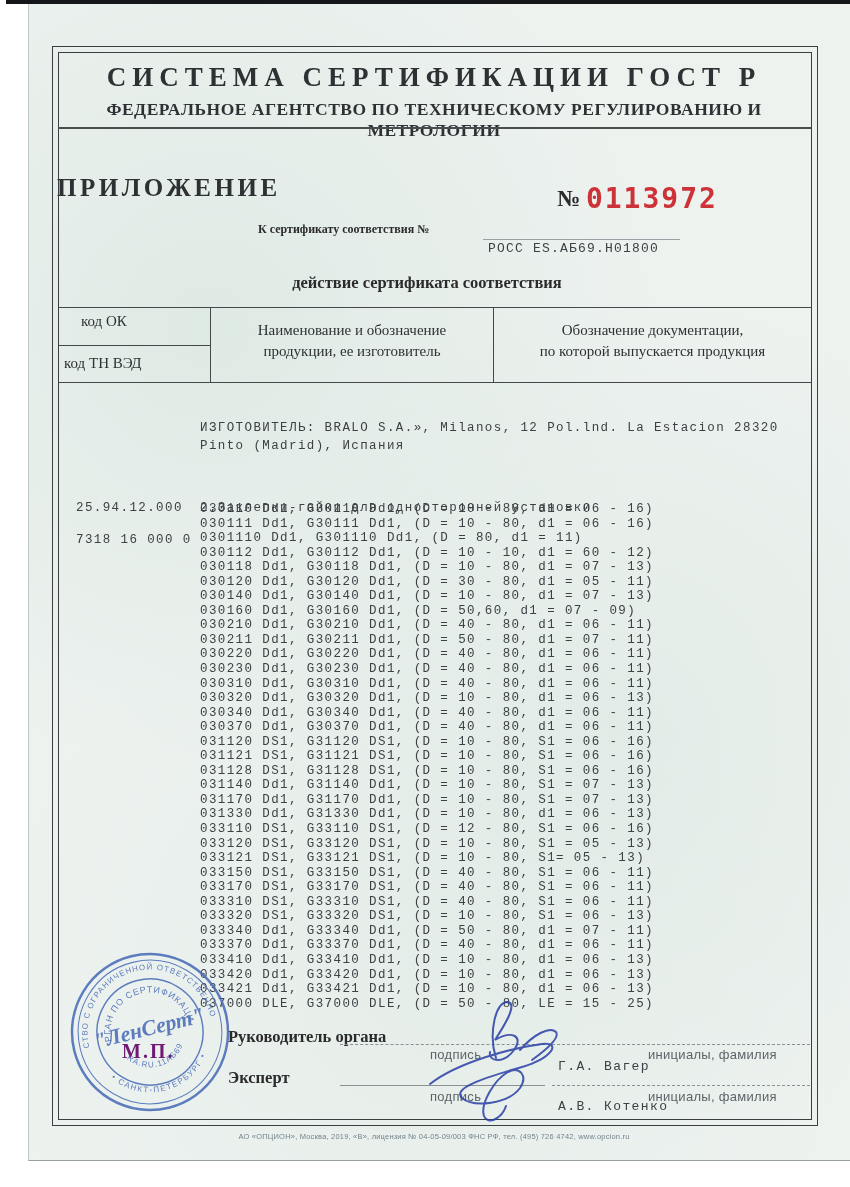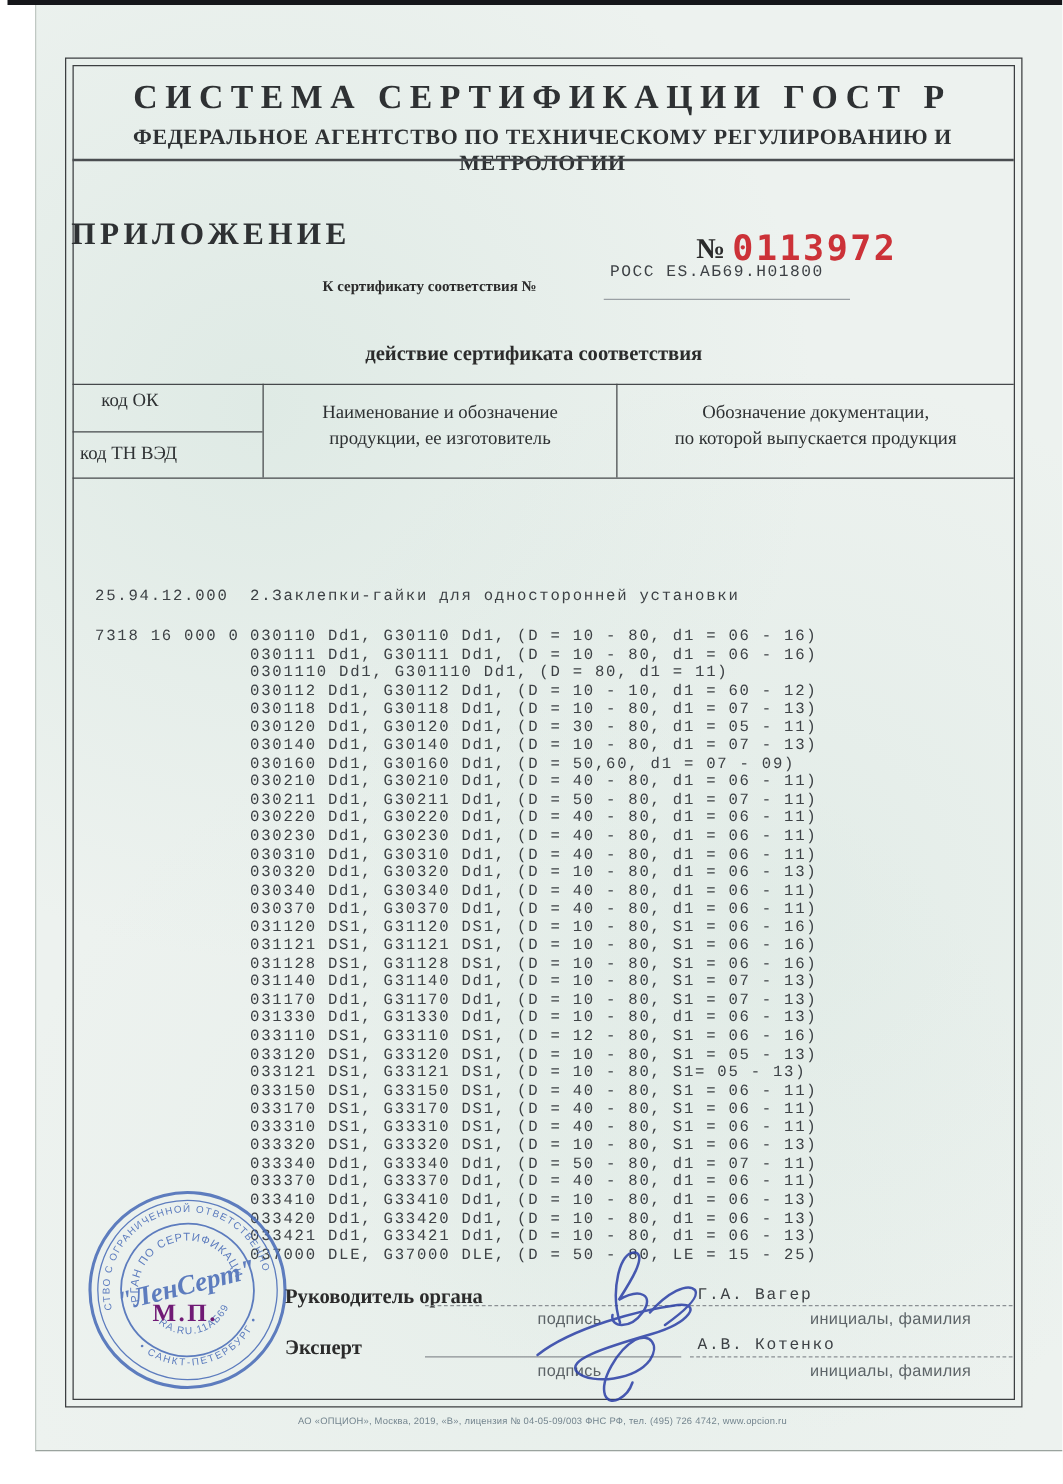--- a/index.html
+++ b/index.html
@@ -13,21 +13,21 @@
            radial-gradient(circle at 72% 62%, rgba(190,216,206,.22), transparent 46%),
            radial-gradient(circle at 48% 85%, rgba(200,222,212,.18), transparent 40%);
          border-left:1px solid #c0c8c3;border-bottom:1px solid #9aa39e;}
   .frame-outer{position:absolute;left:52px;top:46px;width:764px;height:1078px;
                border:1.5px solid #3c3f41;}
   .frame-inner{position:absolute;left:58px;top:52px;width:752px;height:1066px;
                border:1.2px solid #3c3f41;}
   .abs{position:absolute;}
   .serif-b{font-family:"Liberation Serif", serif;font-weight:bold;}
   .mono{font-family:"Liberation Mono","DejaVu Sans Mono", monospace;color:#3d4145;
-        letter-spacing:1.4px;white-space:pre;}
+        letter-spacing:1.4px;white-space:pre;margin-top:31px;}
   .header-line1{left:57px;top:62px;width:754px;text-align:center;font-size:27px;
                 letter-spacing:6px;color:#2e3133;}
   .header-line2{left:57px;top:99px;width:754px;text-align:center;font-size:17.5px;
                 letter-spacing:.5px;color:#2e3133;}
   .header-rule{left:58px;top:127px;width:753px;height:0;border-top:2.5px solid #4a4d50;}
   .serial{left:557px;top:142px;font-size:23px;margin-top:40px;}
   .serial .num{font-family:"DejaVu Sans Mono", monospace;font-weight:bold;font-size:28px;
                letter-spacing:2px;vertical-align:-2px;}
   .doc-title{left:57px;top:174px;width:740px;text-align:left;font-size:25px;
              letter-spacing:3.5px;color:#2e3133;}
@@ -98,20 +98,22 @@
   <div class="abs tbl-v1"></div>
   <div class="abs tbl-v2"></div>
   <div class="abs tbl-c1mid"></div>
   <div class="abs th" style="left:81px;top:313px;">код ОК</div>
   <div class="abs th" style="left:64px;top:355px;">код ТН ВЭД</div>
   <div class="abs th" style="left:211px;top:322px;width:282px;text-align:center;">Наименование и обозначение</div>
   <div class="abs th" style="left:211px;top:343px;width:282px;text-align:center;">продукции, ее изготовитель</div>
   <div class="abs th" style="left:494px;top:343px;width:317px;text-align:center;">по которой выпускается продукция</div>
   <div class="abs th" style="left:494px;top:322px;width:317px;text-align:center;">Обозначение документации,</div>
 
+  <div class="abs mono mfr">ИЗГОТОВИТЕЛЬ: BRALO S.A.», Milanos, 12 Pol.lnd. La Estacion 28320
+Pinto (Madrid), Испания</div>
   <div class="abs mono code-ok">25.94.12.000</div>
   <div class="abs mono prod-head">2.Заклепки-гайки для односторонней установки</div>
   <div class="abs mono code-tnved">7318 16 000 0</div>
   <pre class="abs mono items">030110 Dd1, G30110 Dd1, (D = 10 - 80, d1 = 06 - 16)
 030111 Dd1, G30111 Dd1, (D = 10 - 80, d1 = 06 - 16)
 0301110 Dd1, G301110 Dd1, (D = 80, d1 = 11)
 030112 Dd1, G30112 Dd1, (D = 10 - 10, d1 = 60 - 12)
 030118 Dd1, G30118 Dd1, (D = 10 - 80, d1 = 07 - 13)
 030120 Dd1, G30120 Dd1, (D = 30 - 80, d1 = 05 - 11)
 030140 Dd1, G30140 Dd1, (D = 10 - 80, d1 = 07 - 13)

